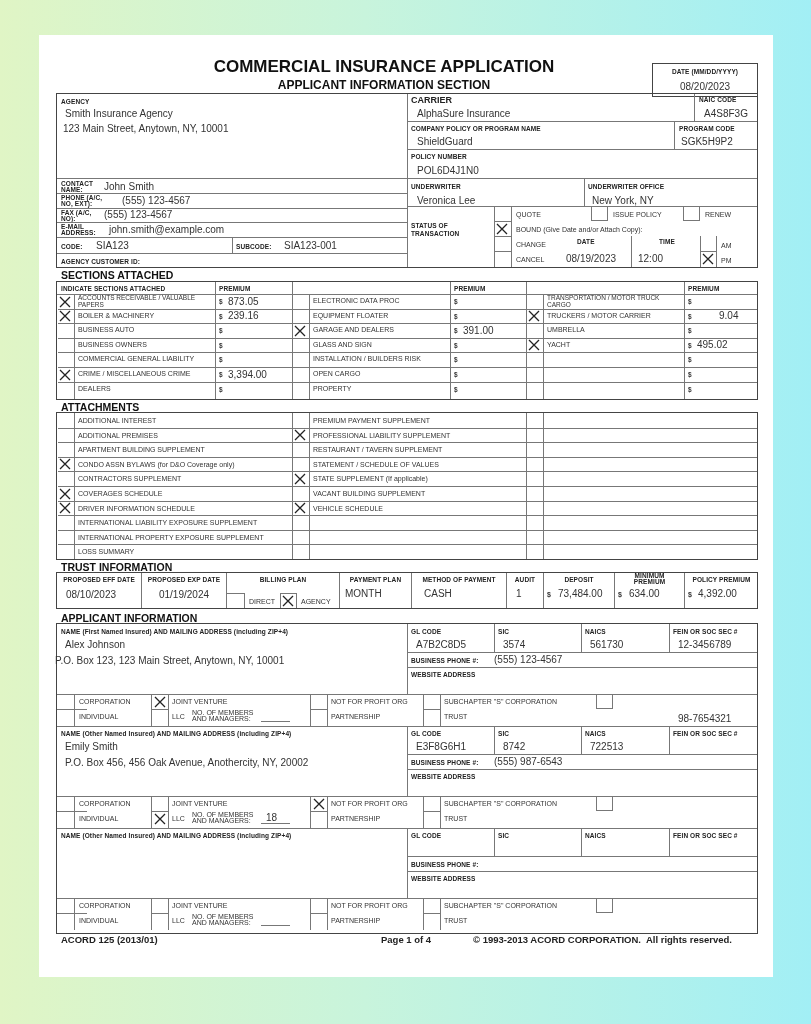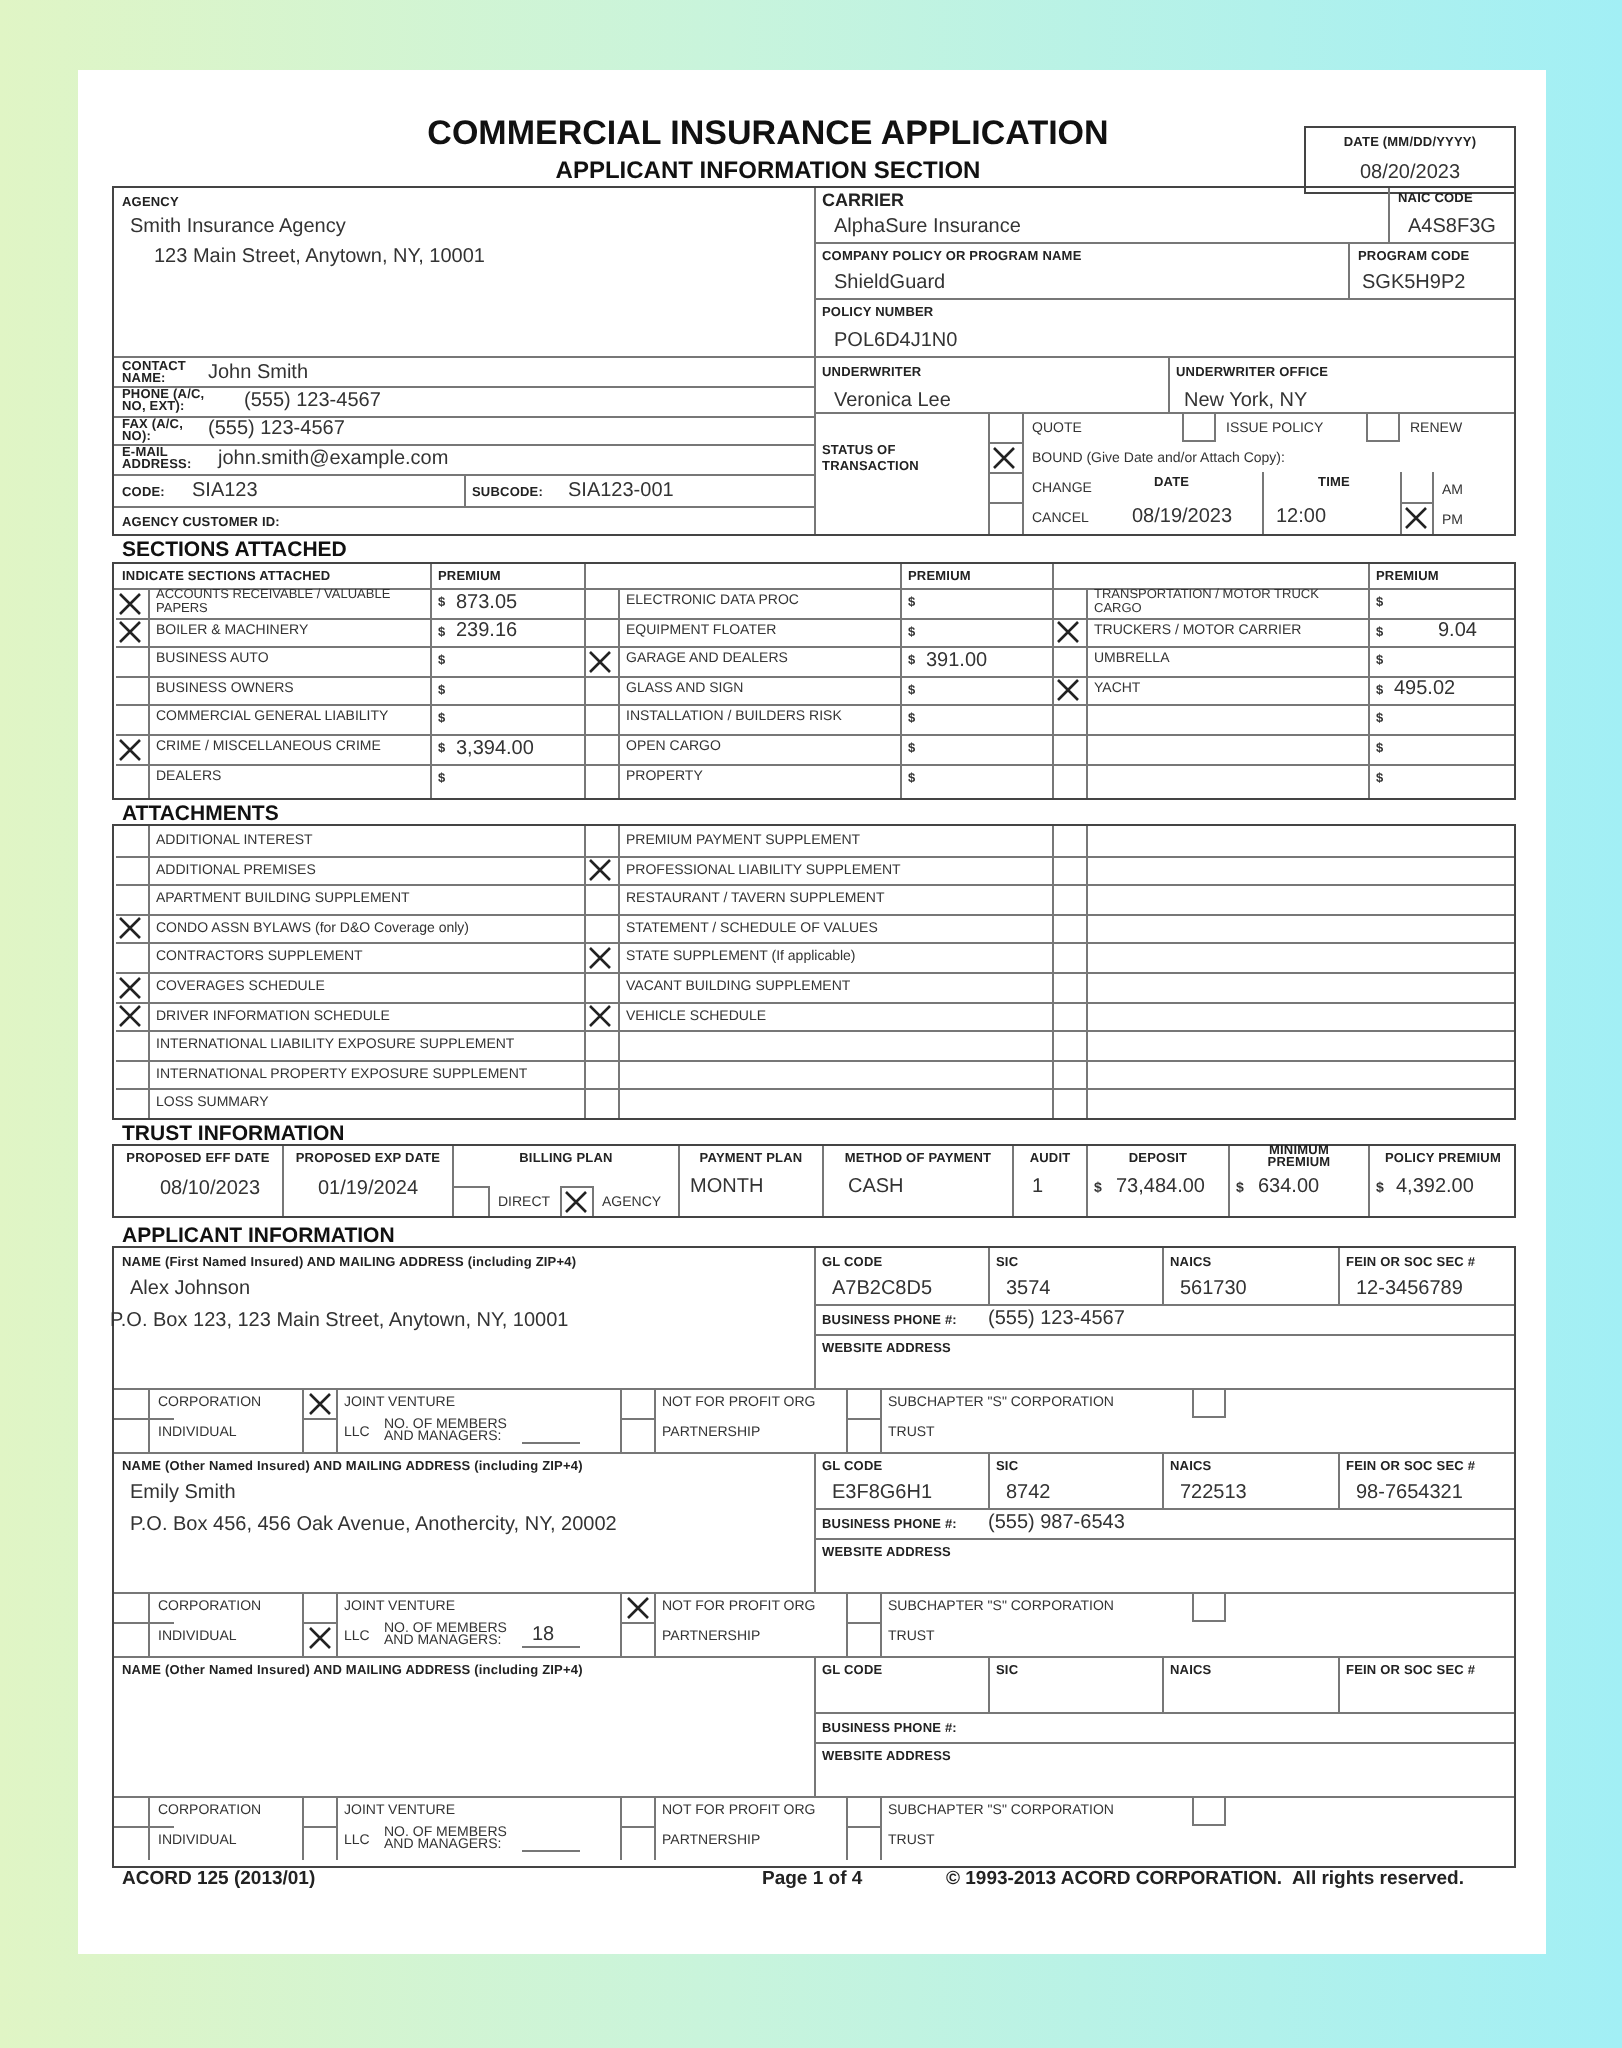--- a/index.html
+++ b/index.html
@@ -29,21 +29,21 @@
 
   <div class="box" style="left:613px;top:28px;width:106px;height:34px"></div>
   <div class="abs lbl ctr" style="left:613px;top:33px;width:106px">DATE (MM/DD/YYYY)</div>
   <div class="abs val ctr" style="left:613px;top:46px;width:106px">08/20/2023</div>
 
   <div class="box" style="left:17px;top:58px;width:702px;height:175px"></div>
   <div class="vl" style="left:368px;top:59px;height:173px"></div>
 
   <div class="abs lbl" style="left:22px;top:63px">AGENCY</div>
   <div class="abs val" style="left:26px;top:73px">Smith Insurance Agency</div>
-  <div class="abs val" style="left:38px;top:88px">123 Main Street, Anytown, NY, 10001</div>
+  <div class="abs val" style="left:24px;top:88px">123 Main Street, Anytown, NY, 10001</div>
 
   <div class="hl" style="left:18px;top:143px;width:350px"></div>
   <div class="abs lbl" style="left:22px;top:146px;width:40px;line-height:6px">CONTACT NAME:</div>
   <div class="abs val" style="left:65px;top:146px">John Smith</div>
   <div class="hl" style="left:18px;top:158px;width:350px"></div>
   <div class="abs lbl" style="left:22px;top:160px;width:52px;line-height:6px">PHONE (A/C, No, Ext):</div>
   <div class="abs val" style="left:83px;top:160px">(555) 123-4567</div>
   <div class="hl" style="left:18px;top:173px;width:350px"></div>
   <div class="abs lbl" style="left:22px;top:175px;width:40px;line-height:6px">FAX (A/C, No):</div>
   <div class="abs val" style="left:65px;top:174px">(555) 123-4567</div>
@@ -394,21 +394,21 @@
   <div class="vl" style="left:102px;top:538px;height:35px"></div>
   <div class="vl" style="left:187px;top:538px;height:35px"></div>
   <div class="vl" style="left:300px;top:538px;height:35px"></div>
   <div class="vl" style="left:372px;top:538px;height:35px"></div>
   <div class="vl" style="left:467px;top:538px;height:35px"></div>
   <div class="vl" style="left:504px;top:538px;height:35px"></div>
   <div class="vl" style="left:575px;top:538px;height:35px"></div>
   <div class="vl" style="left:645px;top:538px;height:35px"></div>
 
   <div class="abs lbl ctr" style="left:18px;top:541px;width:84px">PROPOSED EFF DATE</div>
-  <div class="abs val ctr" style="left:24px;top:554px;width:84px">08/10/2023</div>
+  <div class="abs val ctr" style="left:10px;top:554px;width:84px">08/10/2023</div>
   <div class="abs lbl ctr" style="left:103px;top:541px;width:84px">PROPOSED EXP DATE</div>
   <div class="abs val ctr" style="left:103px;top:554px;width:84px">01/19/2024</div>
   <div class="abs lbl ctr" style="left:188px;top:541px;width:112px">BILLING PLAN</div>
   <div class="abs" style="left:188px;top:558px;width:18px;height:15px;border-top:1px solid #777;border-right:1px solid #777"></div>
   <div class="chk" style="left:190px;top:559px"></div>
   <div class="abs small" style="left:210px;top:563px">DIRECT</div>
   <div class="abs" style="left:241px;top:558px;width:17px;height:15px;border:1px solid #777;border-bottom:none"></div>
   <div class="chk" style="left:242px;top:559px">
       <svg width="12" height="12" viewBox="0 0 12 12">
         <path d="M1 1L11 11M11 1L1 11" stroke="#222" stroke-width="1.3"></path>
@@ -501,21 +501,21 @@
       <div class="vl" style="left:455px;top:691px;height:28px"></div>
       <div class="vl" style="left:542px;top:691px;height:28px"></div>
       <div class="vl" style="left:630px;top:691px;height:28px"></div>
       <div class="abs lbl" style="left:372px;top:695px">GL CODE</div>
       <div class="abs val" style="left:377px;top:706px">E3F8G6H1</div>
       <div class="abs lbl" style="left:459px;top:695px">SIC</div>
       <div class="abs val" style="left:464px;top:706px">8742</div>
       <div class="abs lbl" style="left:546px;top:695px">NAICS</div>
       <div class="abs val" style="left:551px;top:706px">722513</div>
       <div class="abs lbl" style="left:634px;top:695px">FEIN OR SOC SEC #</div>
-      <div class="abs val" style="left:639px;top:706px">98-7654321</div>
+      <div class="abs val" style="left:639px;top:678px">98-7654321</div>
       <div class="hl" style="left:369px;top:719px;width:349px"></div>
       <div class="abs lbl" style="left:372px;top:724px">BUSINESS PHONE #:</div>
       <div class="abs val" style="left:455px;top:721px">(555) 987-6543</div>
       <div class="hl" style="left:369px;top:734px;width:349px"></div>
       <div class="abs lbl" style="left:372px;top:738px">WEBSITE ADDRESS</div>
       <div class="abs val" style="left:378px;top:748px"></div>
       <div class="hl" style="left:18px;top:761px;width:700px"></div>
       <div class="hl" style="left:18px;top:776px;width:30px"></div>
       <div class="hl" style="left:112px;top:776px;width:17px"></div>
       <div class="hl" style="left:271px;top:776px;width:17px"></div>

